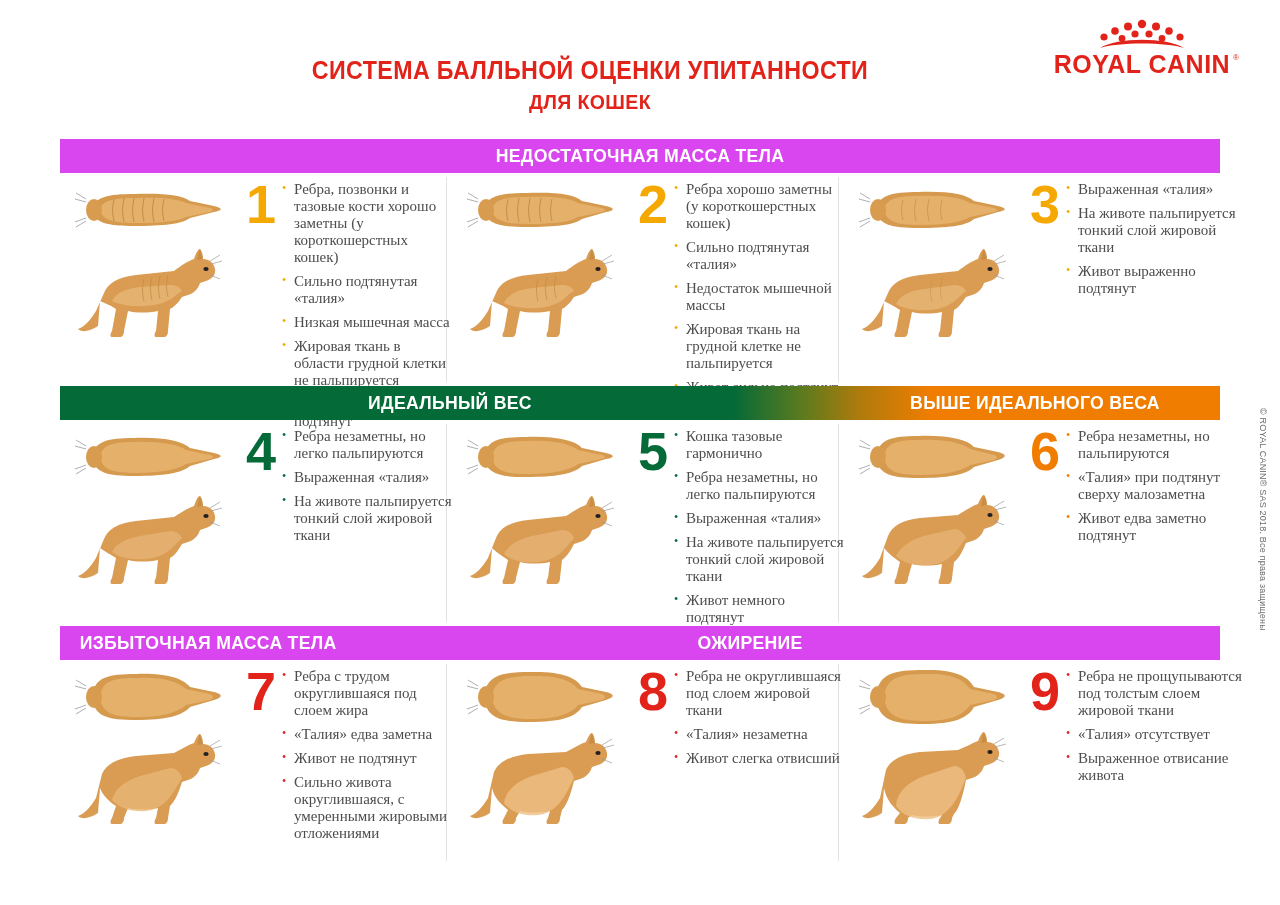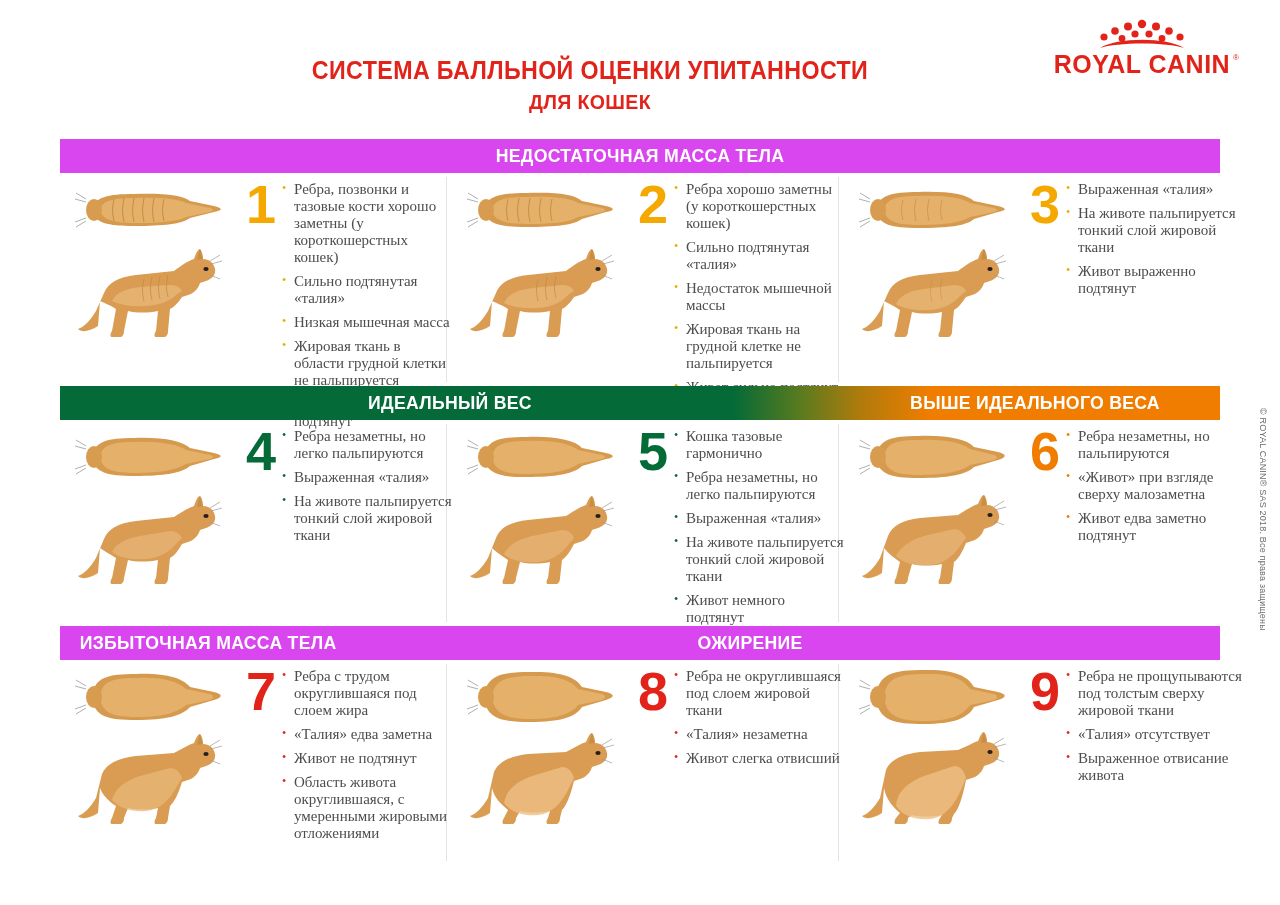--- a/index.html
+++ b/index.html
@@ -429,21 +429,21 @@
                   <path d="M141 32 L152 29"></path>
                   <path d="M140 43 L150 47"></path>
                 </g>
           </g>
             </svg>
         </div>
       </div>
       <div class="num">6</div>
       <ul class="bullets">
         <li>Ребра незаметны, но пальпируются</li>
-        <li>«Живот» при взгляде сверху малозаметна</li>
+        <li>«Талия» при подтянут сверху малозаметна</li>
         <li>Живот едва заметно подтянут</li>
       </ul>
     </div>
   </div>
 
   <div class="band band-over">
     <span class="lbl lbl-left">ИЗБЫТОЧНАЯ МАССА ТЕЛА</span>
     <span class="lbl lbl-right">ОЖИРЕНИЕ</span>
   </div>
 
@@ -482,21 +482,21 @@
                 </g>
           </g>
             </svg>
         </div>
       </div>
       <div class="num">7</div>
       <ul class="bullets">
         <li>Ребра с трудом округлившаяся под слоем жира</li>
         <li>«Талия» едва заметна</li>
         <li>Живот не подтянут</li>
-        <li>Область живота округлившаяся, с умеренными жировыми отложениями</li>
+        <li>Сильно живота округлившаяся, с умеренными жировыми отложениями</li>
       </ul>
     </div>
 
     <div class="card card-b tone-red">
       <div class="cat-area">
         <div class="cat-top">
           <svg viewBox="0 0 166 62">
               <g>
             <path d="M28 31 C30 9 46 6 74 6 C104 5 120 11 126 21 L150 26 C158 28 160 31 150 34 L126 41 C120 51 104 56 74 56 C46 56 30 53 28 31 Z" fill="#d69a4e"></path>
             <path d="M36 31 C38 13 52 10 76 10 C102 9 116 15 122 23 L146 28 C150 30 150 32 146 34 L122 39 C116 47 102 53 76 53 C52 53 38 49 36 31 Z" fill="#e5b06a"></path>
@@ -562,21 +562,21 @@
                   <path d="M140 26 L150 20"></path>
                   <path d="M141 29 L152 26"></path>
                   <path d="M140 40 L150 44"></path>
                 </g>
           </g>
             </svg>
         </div>
       </div>
       <div class="num">9</div>
       <ul class="bullets">
-        <li>Ребра не прощупываются под толстым сверху жировой ткани</li>
+        <li>Ребра не прощупываются под толстым слоем жировой ткани</li>
         <li>«Талия» отсутствует</li>
         <li>Выраженное отвисание живота</li>
       </ul>
     </div>
   </div>
 
   <div class="copyright">© ROYAL CANIN® SAS 2018. Все права защищены</div>
 
 </div>
 

